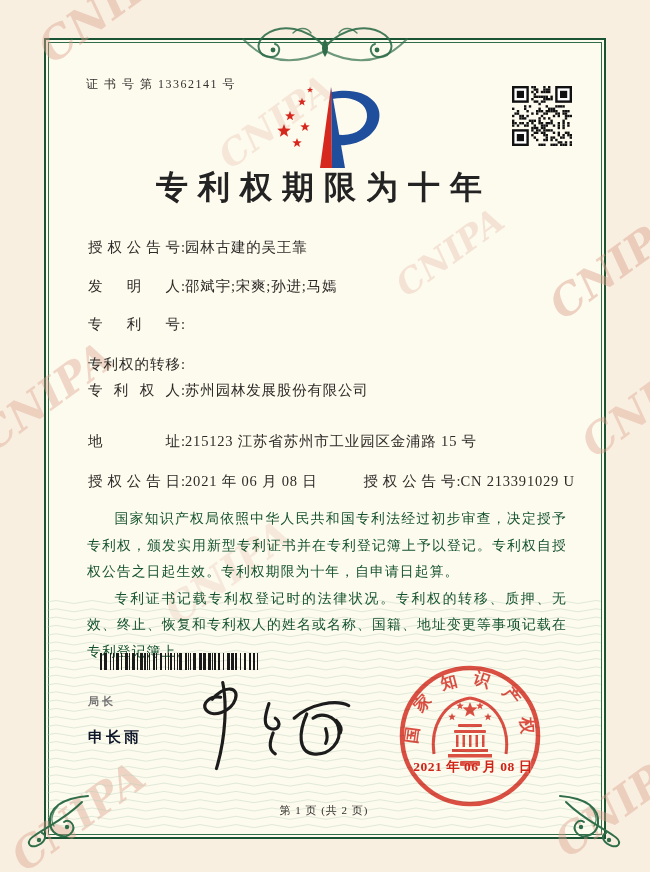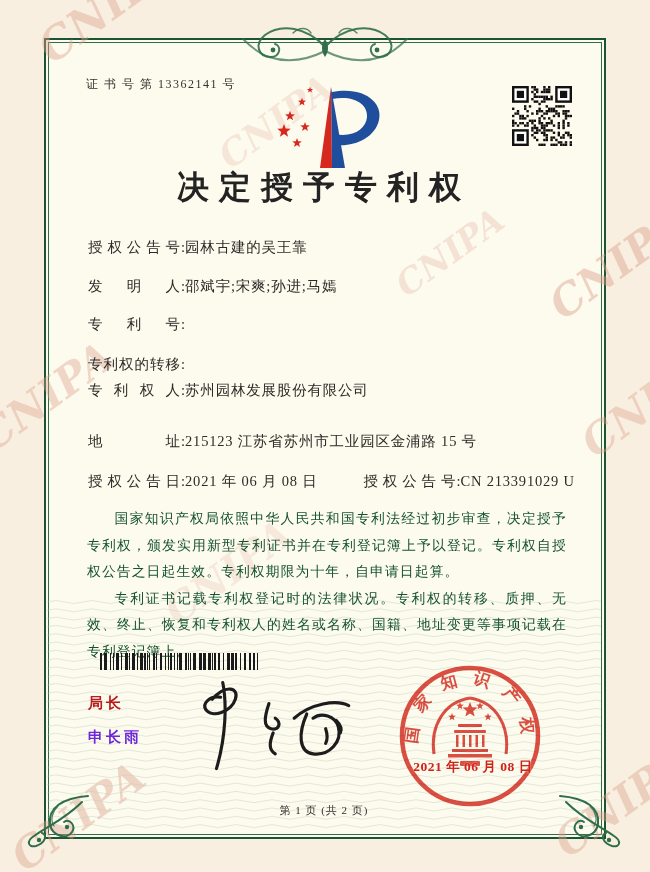--- a/index.html
+++ b/index.html
@@ -26,23 +26,23 @@
        font-size:14.5px;color:#2d2b28;z-index:3;white-space:nowrap;}
   .row .lbl{display:inline-block;width:92px;text-align:justify;text-align-last:justify;}
   .row .colon{margin-left:1px;}
   .row .val{letter-spacing:0.8px;}
   .row .pair2{margin-left:46px;display:flex;align-items:baseline;}
   .paras{position:absolute;left:87px;top:506px;width:480px;z-index:3;color:#14532d;}
   .paras p{margin:0;font-size:13.8px;line-height:26.6px;text-indent:2em;
            text-align:justify;letter-spacing:1.1px;}
   .barcode{position:absolute;left:100px;top:653px;z-index:3;}
   .signer-title{position:absolute;left:88px;top:694px;font-family:"Liberation Sans","DejaVu Sans",sans-serif;
-        font-weight:700;font-size:15px;letter-spacing:3px;color:#b91c1c;z-index:3;}
+        font-weight:700;font-size:11px;letter-spacing:3px;color:#737373;z-index:3;}
   .signer-name{position:absolute;left:88px;top:728px;font-family:Liberation Serif, serif;
-        font-weight:700;font-size:15px;letter-spacing:3px;color:#6d28d9;z-index:3;}
+        font-weight:700;font-size:15px;letter-spacing:3px;color:#0f172a;z-index:3;}
   .signature{position:absolute;left:180px;top:672px;z-index:3;}
   .seal{position:absolute;left:396px;top:662px;z-index:4;mix-blend-mode:multiply;opacity:.93;}
   .seal-date{position:absolute;left:398px;top:758px;width:150px;text-align:center;
         font-size:13.5px;font-weight:700;letter-spacing:.5px;color:#cf2318;z-index:5;
         text-shadow:0 0 2px rgba(253,250,238,.75);white-space:nowrap;}
   .footer{position:absolute;left:47px;top:803px;width:554px;text-align:center;
         font-size:11px;letter-spacing:1px;color:#33312e;z-index:3;}
   .waves{position:absolute;left:47px;top:598px;z-index:1;pointer-events:none;}
 </style>
 </head>
@@ -324,21 +324,21 @@
         <rect x="2" y="2" width="3" height="3" fill="#111"></rect>
         <rect x="18" y="0" width="7" height="7" fill="#111"></rect>
         <rect x="19" y="1" width="5" height="5" fill="#fff"></rect>
         <rect x="20" y="2" width="3" height="3" fill="#111"></rect>
         <rect x="0" y="18" width="7" height="7" fill="#111"></rect>
         <rect x="1" y="19" width="5" height="5" fill="#fff"></rect>
         <rect x="2" y="20" width="3" height="3" fill="#111"></rect>
       </svg>
   </div>
 
-  <div class="title">决定授予专利权</div>
+  <div class="title">专利权期限为十年</div>
 
   <div class="row" style="top:238px">
     <span class="lbl">授权公告号</span>
       <span class="colon">:</span>
     <span class="val">园林古建的吴王靠</span>
   </div>
   <div class="row" style="top:277px">
     <span class="lbl">发明人</span>
       <span class="colon">:</span>
     <span class="val">邵斌宇;宋爽;孙进;马嫣</span>

